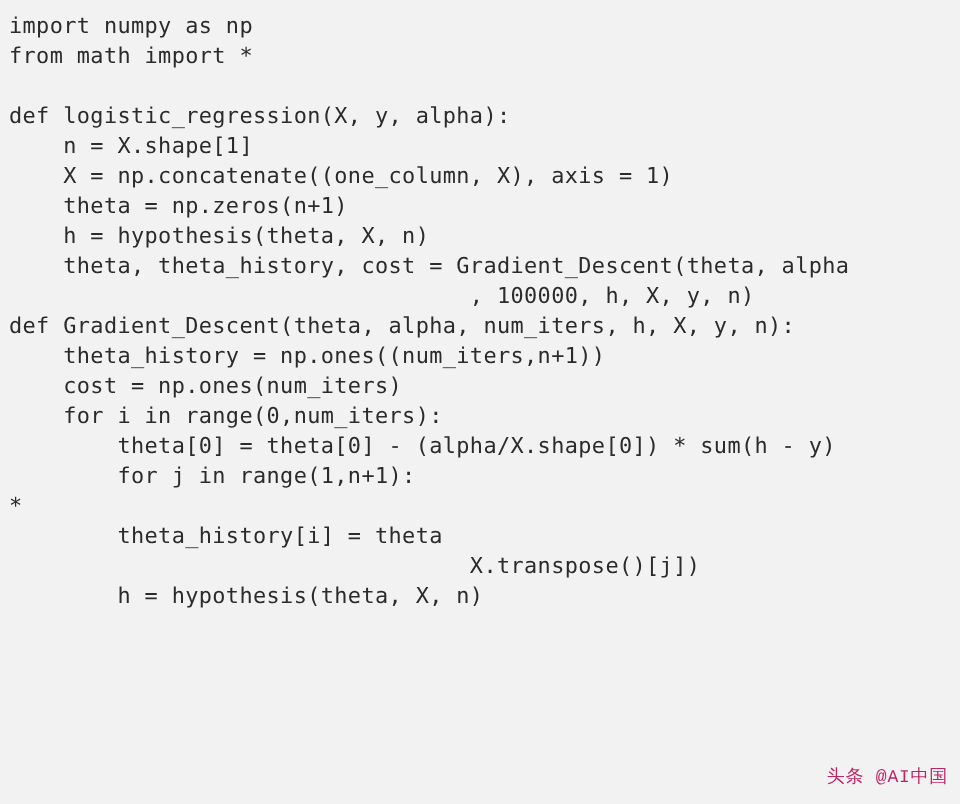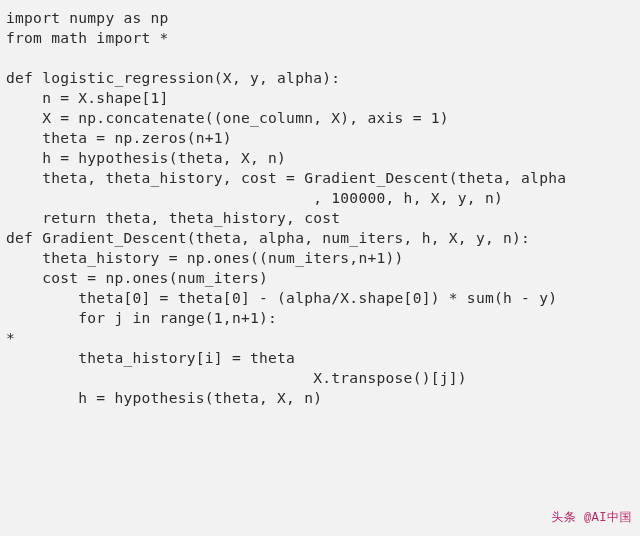--- a/index.html
+++ b/index.html
@@ -55,24 +55,24 @@
     <div class="code-line">import numpy as np</div>
     <div class="code-line">from math import *</div>
     <div class="code-line blank"></div>
     <div class="code-line">def logistic_regression(X, y, alpha):</div>
     <div class="code-line">    n = X.shape[1]</div>
     <div class="code-line">    X = np.concatenate((one_column, X), axis = 1)</div>
     <div class="code-line">    theta = np.zeros(n+1)</div>
     <div class="code-line">    h = hypothesis(theta, X, n)</div>
     <div class="code-line">    theta, theta_history, cost = Gradient_Descent(theta, alpha</div>
     <div class="code-line">                                  , 100000, h, X, y, n)</div>
-    <div class="code-line">    return theta, theta_history, cost</div>
     <div class="code-line">def Gradient_Descent(theta, alpha, num_iters, h, X, y, n):</div>
     <div class="code-line">    theta_history = np.ones((num_iters,n+1))</div>
     <div class="code-line">    cost = np.ones(num_iters)</div>
+    <div class="code-line">    for i in range(0,num_iters):</div>
     <div class="code-line">        theta[0] = theta[0] - (alpha/X.shape[0]) * sum(h - y)</div>
     <div class="code-line">        for j in range(1,n+1):</div>
     <div class="code-line">*</div>
     <div class="code-line">        theta_history[i] = theta</div>
     <div class="code-line">                                  X.transpose()[j])</div>
     <div class="code-line">        h = hypothesis(theta, X, n)</div>
   </div>
 <div id="watermark">头条 @AI中国</div>
 
 </body></html>

